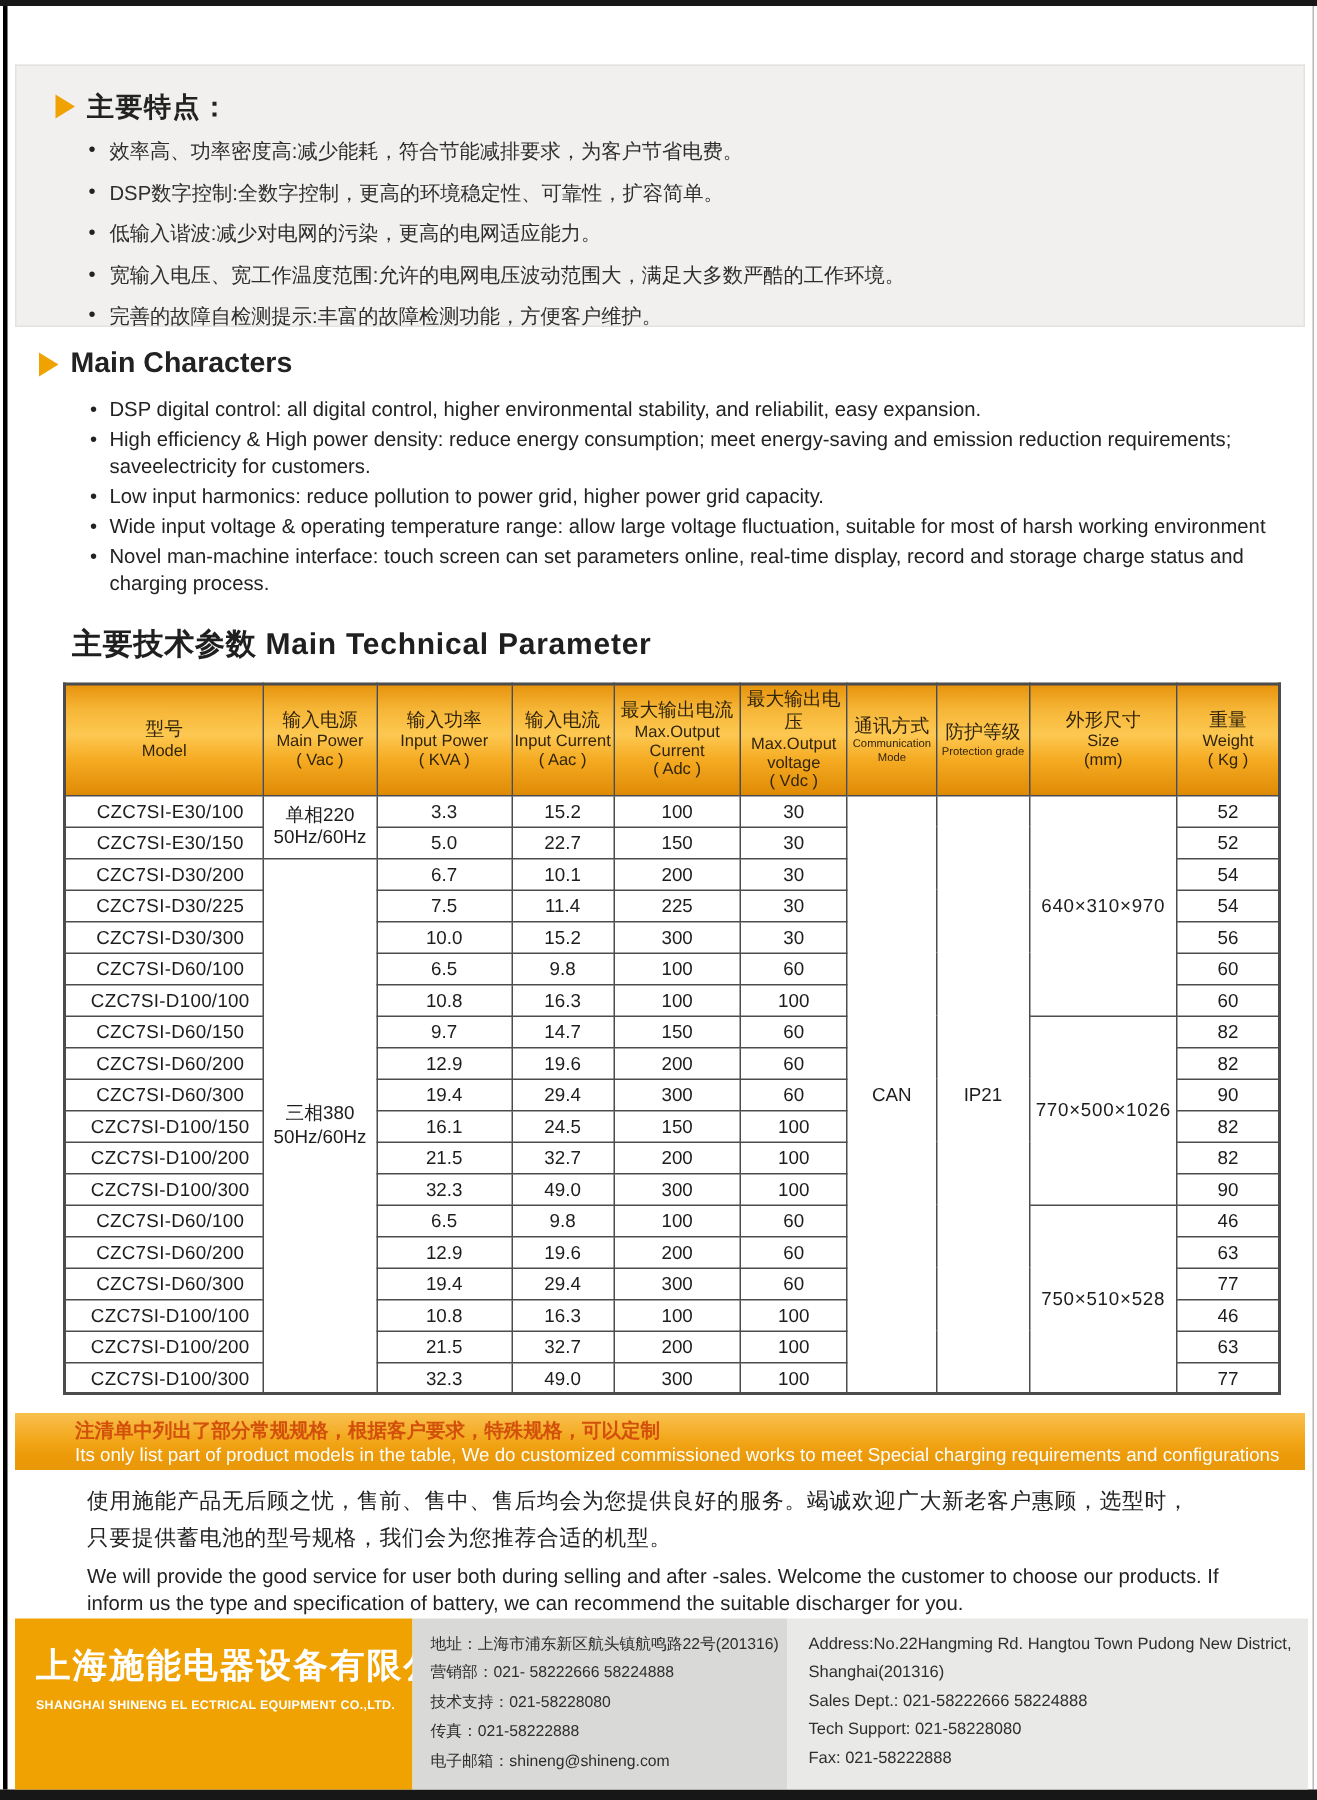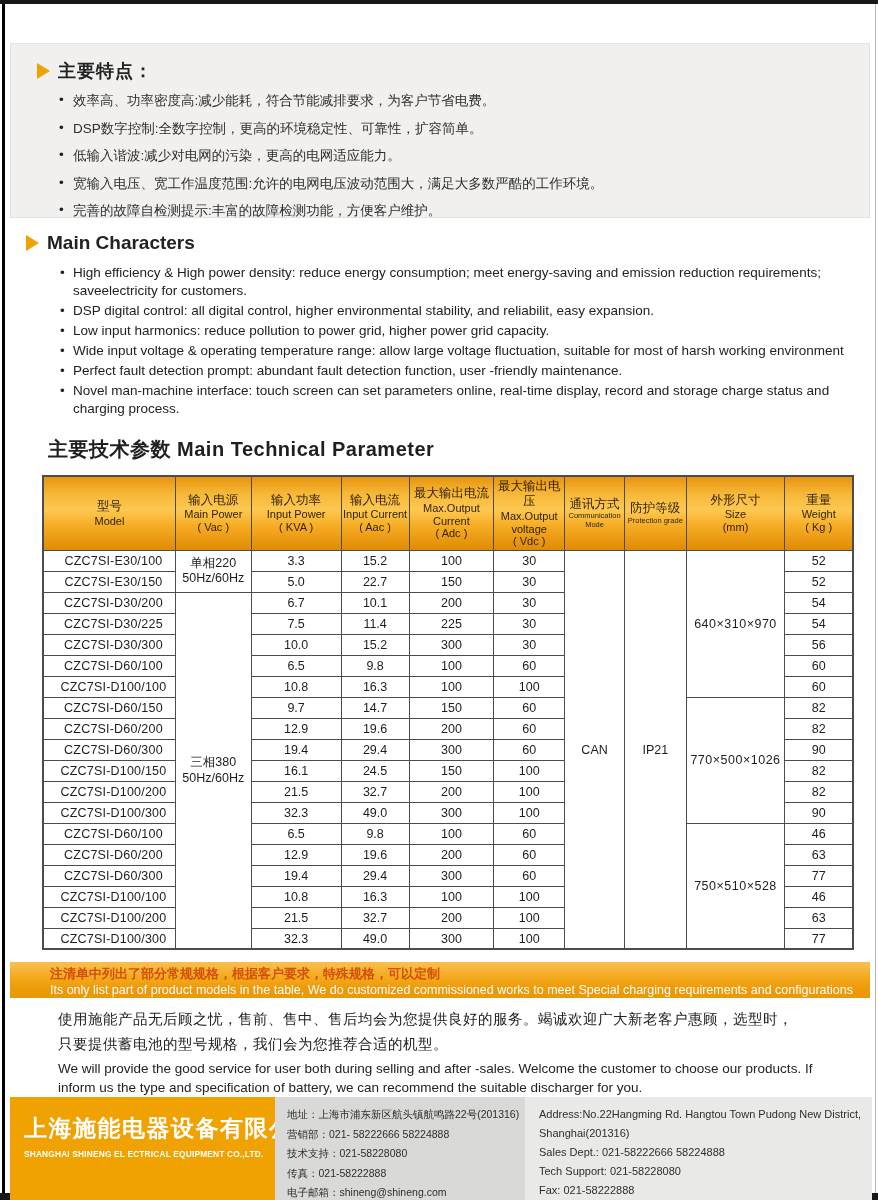--- a/index.html
+++ b/index.html
@@ -83,25 +83,24 @@
         <li>完善的故障自检测提示:丰富的故障检测功能，方便客户维护。</li>
       </ul>
     </section>
 
     <section class="chars">
       <div class="sec-title">
         <span class="tri"></span>
         <span>Main Characters</span>
       </div>
       <ul class="chars-list">
+        <li>DSP digital control: all digital control, higher environmental stability, and reliabilit, easy expansion.</li>
         <li>High efficiency &amp; High power density: reduce energy consumption; meet energy-saving and emission reduction requirements; saveelectricity for customers.</li>
-        <li>DSP digital control: all digital control, higher environmental stability, and reliabilit, easy expansion.</li>
         <li>Low input harmonics: reduce pollution to power grid, higher power grid capacity.</li>
         <li>Wide input voltage &amp; operating temperature range: allow large voltage fluctuation, suitable for most of harsh working environment</li>
-        <li>Perfect fault detection prompt: abundant fault detection function, user -friendly maintenance.</li>
         <li>Novel man-machine interface: touch screen can set parameters online, real-time display, record and storage charge status and charging process.</li>
       </ul>
     </section>
 
     <h2 class="tech-heading">主要技术参数 Main Technical Parameter</h2>
 
     <table class="tech">
       <colgroup>
         <col style="width:16.35%">
           <col style="width:9.35%">

